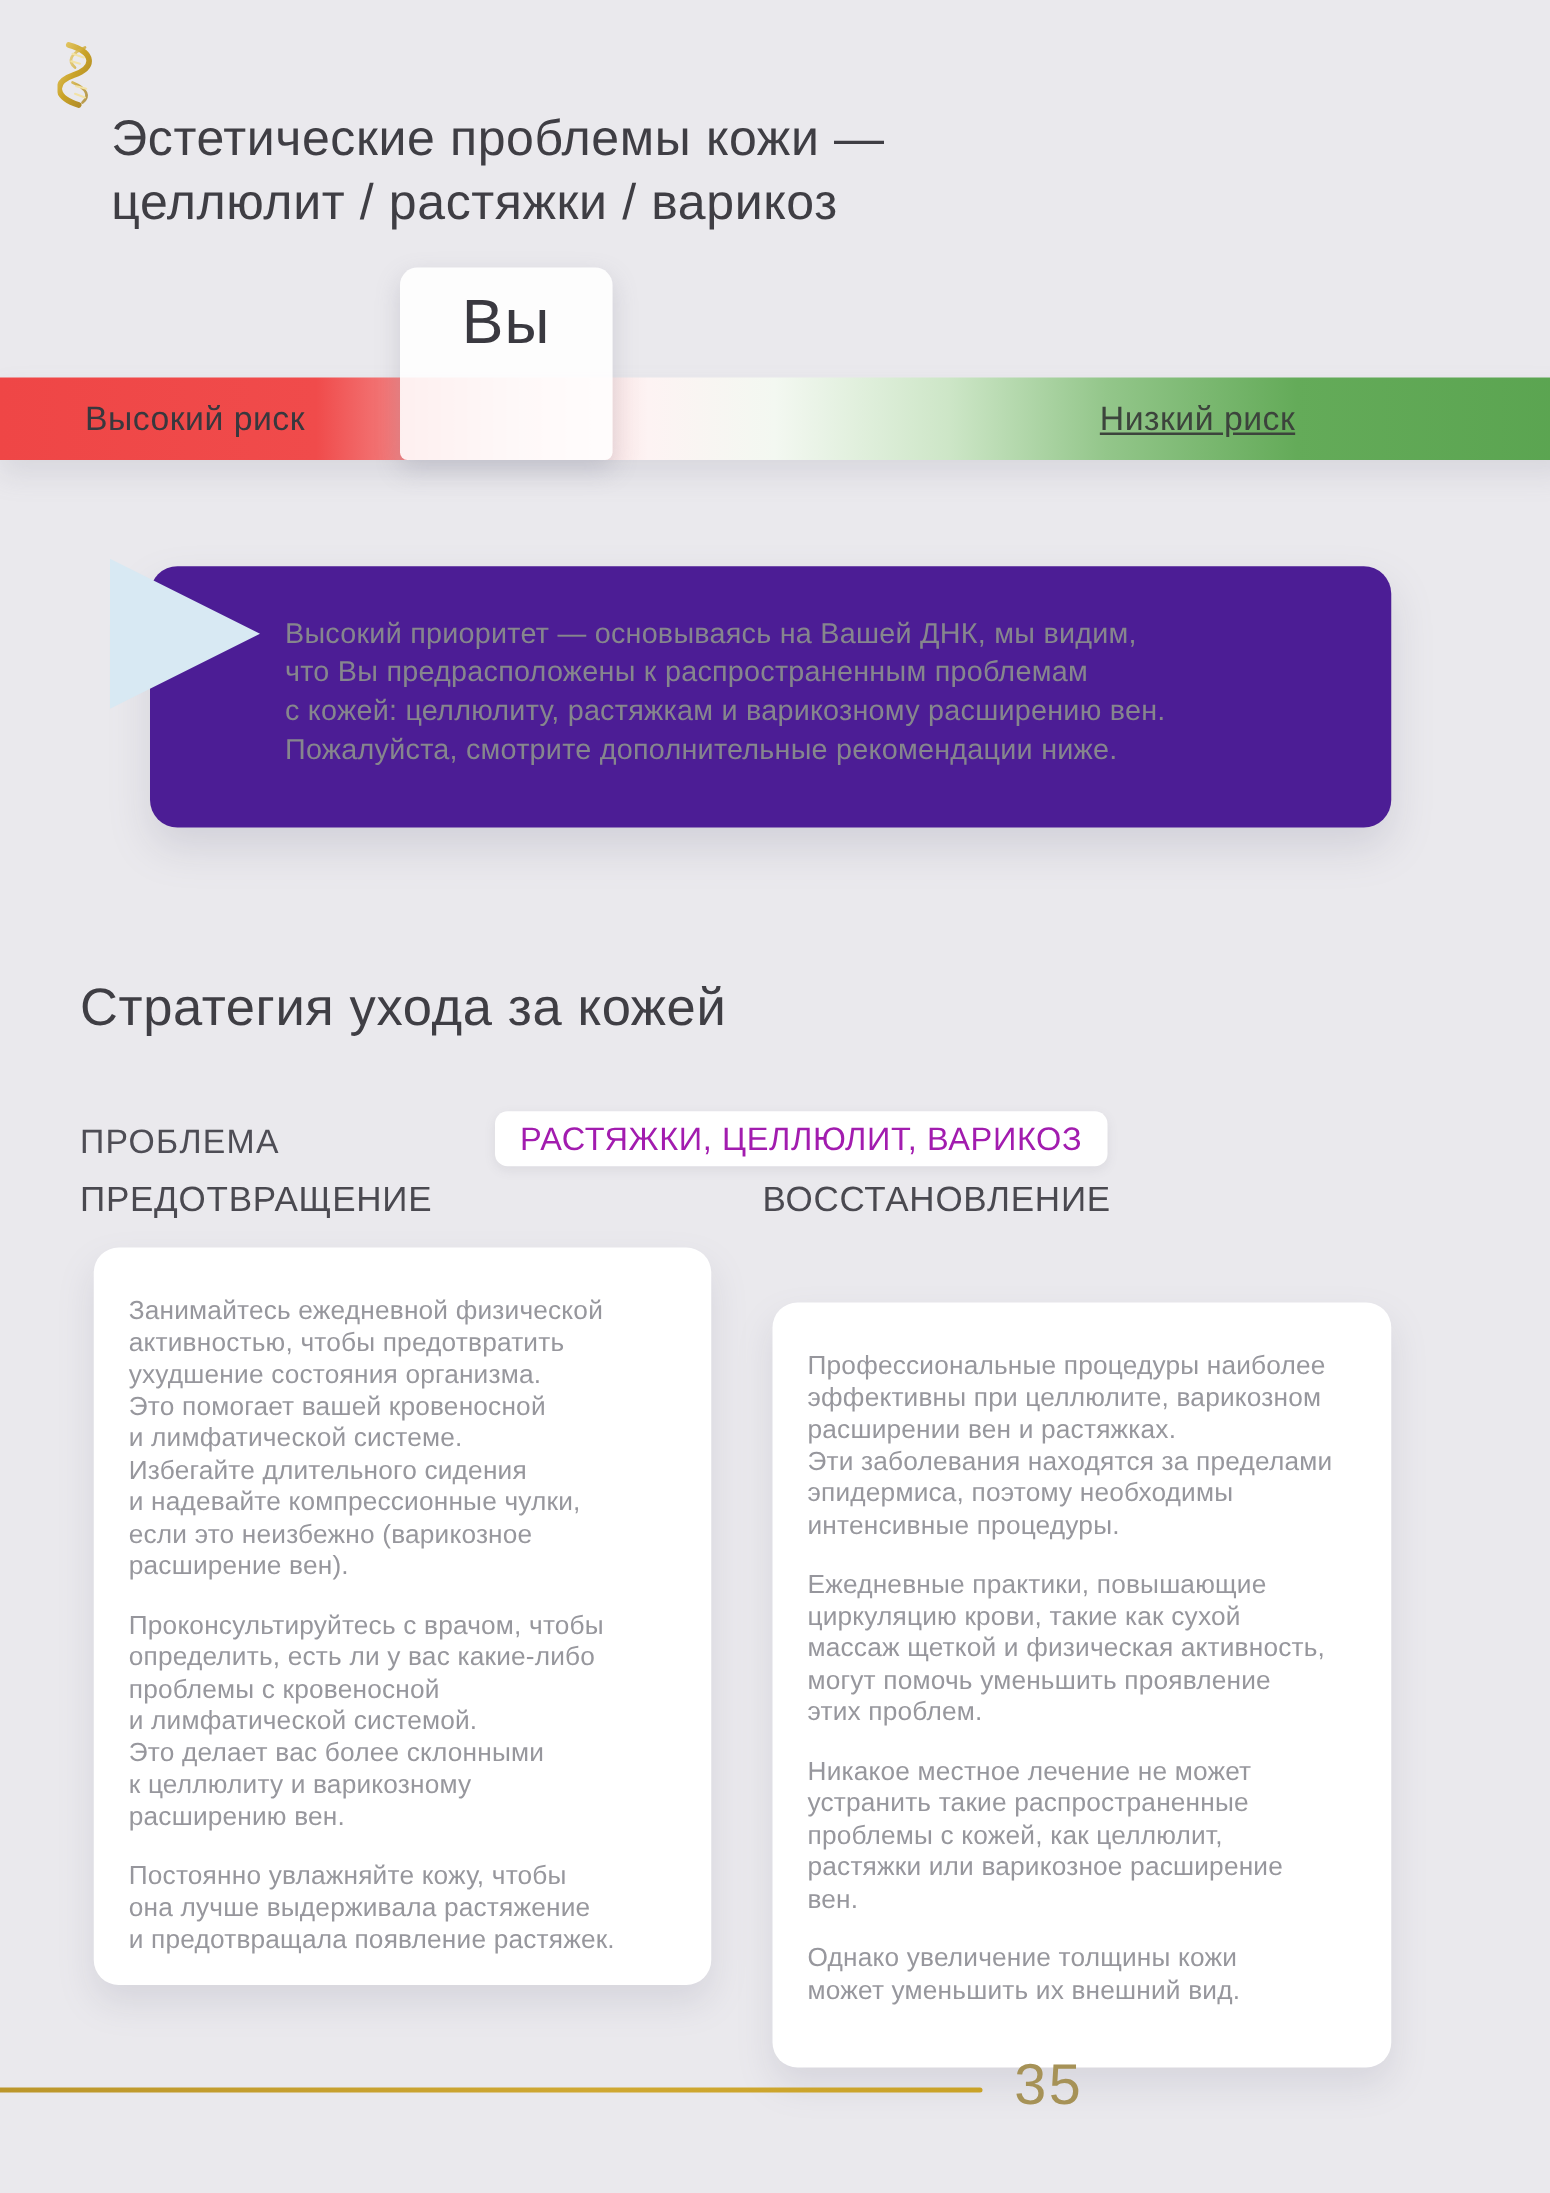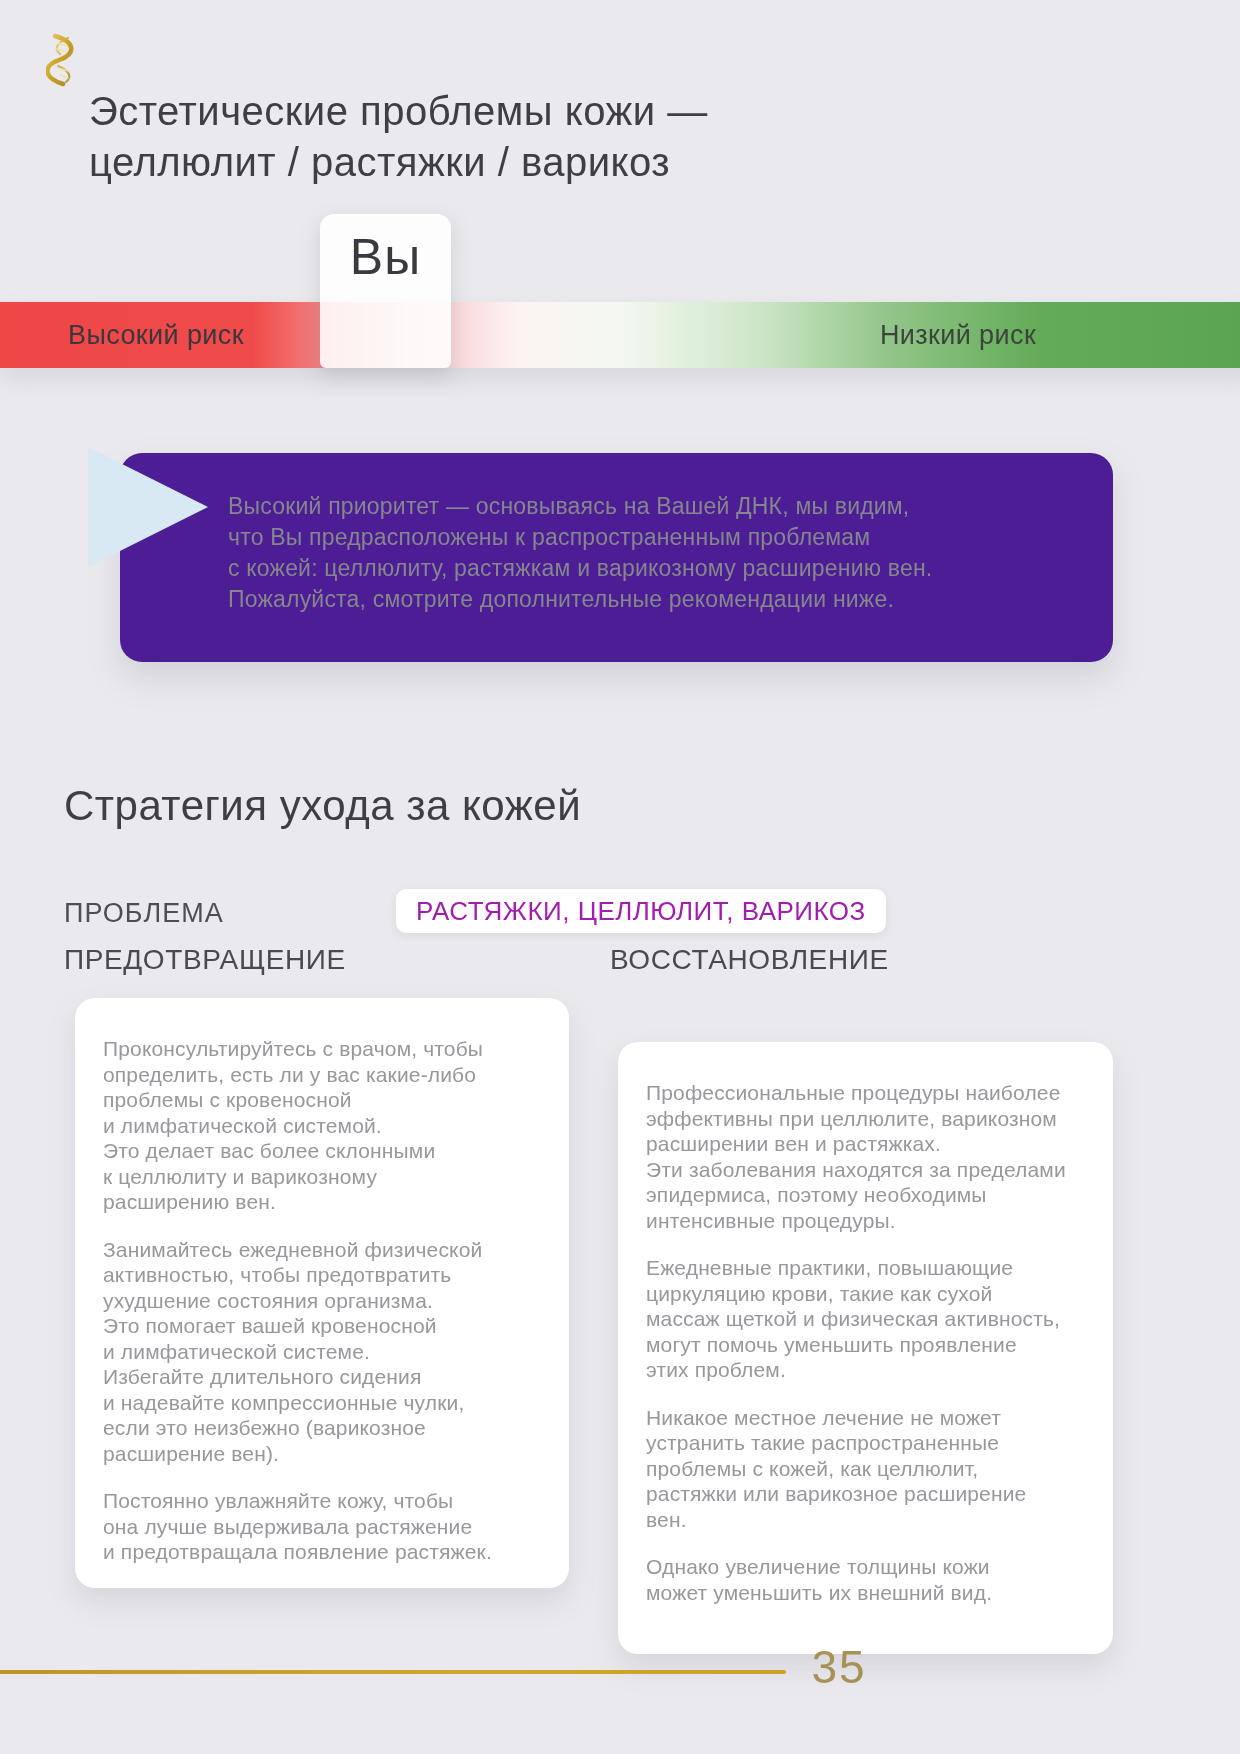--- a/index.html
+++ b/index.html
@@ -28,23 +28,23 @@
       #f3f8f1 49%, #cde6c7 60%, #93c68a 70%, #64ab59 82%, #5aa450 100%);
     box-shadow:0 12px 22px rgba(140,140,155,.18);
     padding-left:36px;
   }
   .risk-label{
     position:absolute;top:0;height:66px;line-height:66px;
     font-size:27px;font-weight:300;letter-spacing:.4px;
   }
   #risk-label-high{left:68px;color:#38383e;}
   #risk-label-medium{left:450px;width:200px;text-align:center;color:#4a4a51;}
-  #risk-label-low{left:858px;width:200px;text-align:center;color:#3c443c;}
+  #risk-label-low{left:858px;width:200px;text-align:center;color:#3c443c;text-decoration:underline;}
   #you-marker{
-    left:320px;top:214px;width:131px;height:154px;z-index:2;
+    left:320px;top:214px;width:170px;height:154px;z-index:2;
     background:rgba(255,255,255,.88);
     border-radius:14px 14px 6px 6px;
     box-shadow:0 8px 20px rgba(125,125,145,.25);
   }
   #you-marker .you-text{
     display:block;text-align:center;padding-top:14px;
     font-size:50px;font-weight:200;color:#3a3940;letter-spacing:1px;
   }
 
   
@@ -151,36 +151,36 @@
 <div id="strategy-heading" class="abs">Стратегия ухода за кожей</div>
 
 <div id="problem-label" class="abs">ПРОБЛЕМА</div>
 <div id="problem-pill" class="abs">РАСТЯЖКИ, ЦЕЛЛЮЛИТ, ВАРИКОЗ</div>
 
 <div id="prevention-header" class="abs">ПРЕДОТВРАЩЕНИЕ</div>
 <div id="recovery-header" class="abs">ВОССТАНОВЛЕНИЕ</div>
 
 <div id="prevention-card" class="abs strategy-card">
   <div class="card-body">
-    <p>Проконсультируйтесь с врачом, чтобы
-определить, есть ли у вас какие-либо
-проблемы с кровеносной
-и лимфатической системой.
-Это делает вас более склонными
-к целлюлиту и варикозному
-расширению вен.</p>
     <p>Занимайтесь ежедневной физической
 активностью, чтобы предотвратить
 ухудшение состояния организма.
 Это помогает вашей кровеносной
 и лимфатической системе.
 Избегайте длительного сидения
 и надевайте компрессионные чулки,
 если это неизбежно (варикозное
 расширение вен).</p>
+    <p>Проконсультируйтесь с врачом, чтобы
+определить, есть ли у вас какие-либо
+проблемы с кровеносной
+и лимфатической системой.
+Это делает вас более склонными
+к целлюлиту и варикозному
+расширению вен.</p>
     <p>Постоянно увлажняйте кожу, чтобы
 она лучше выдерживала растяжение
 и предотвращала появление растяжек.</p>
   </div>
 </div>
 
 <div id="recovery-card" class="abs strategy-card">
   <div class="card-body">
     <p>Профессиональные процедуры наиболее
 эффективны при целлюлите, варикозном

